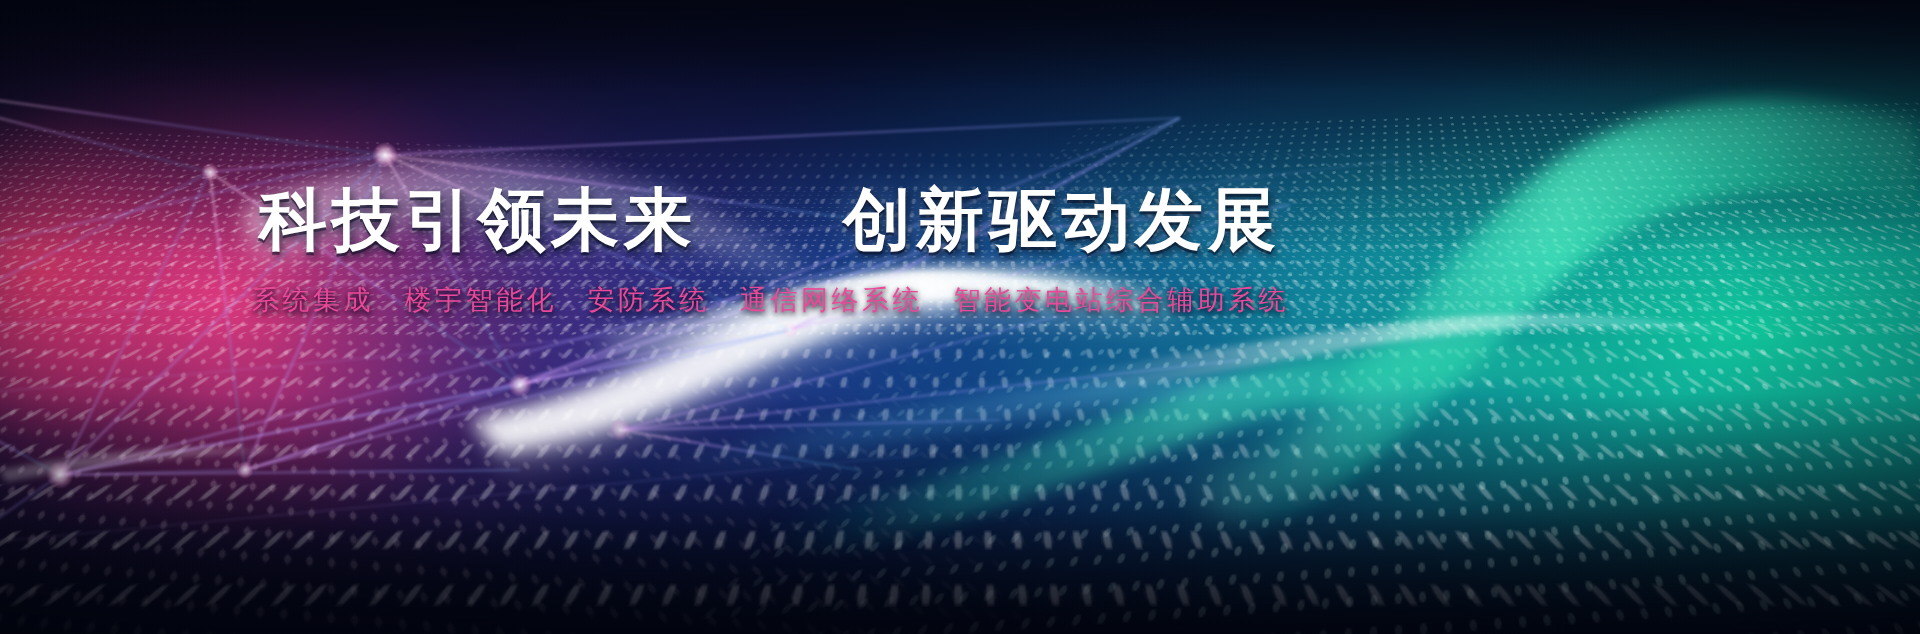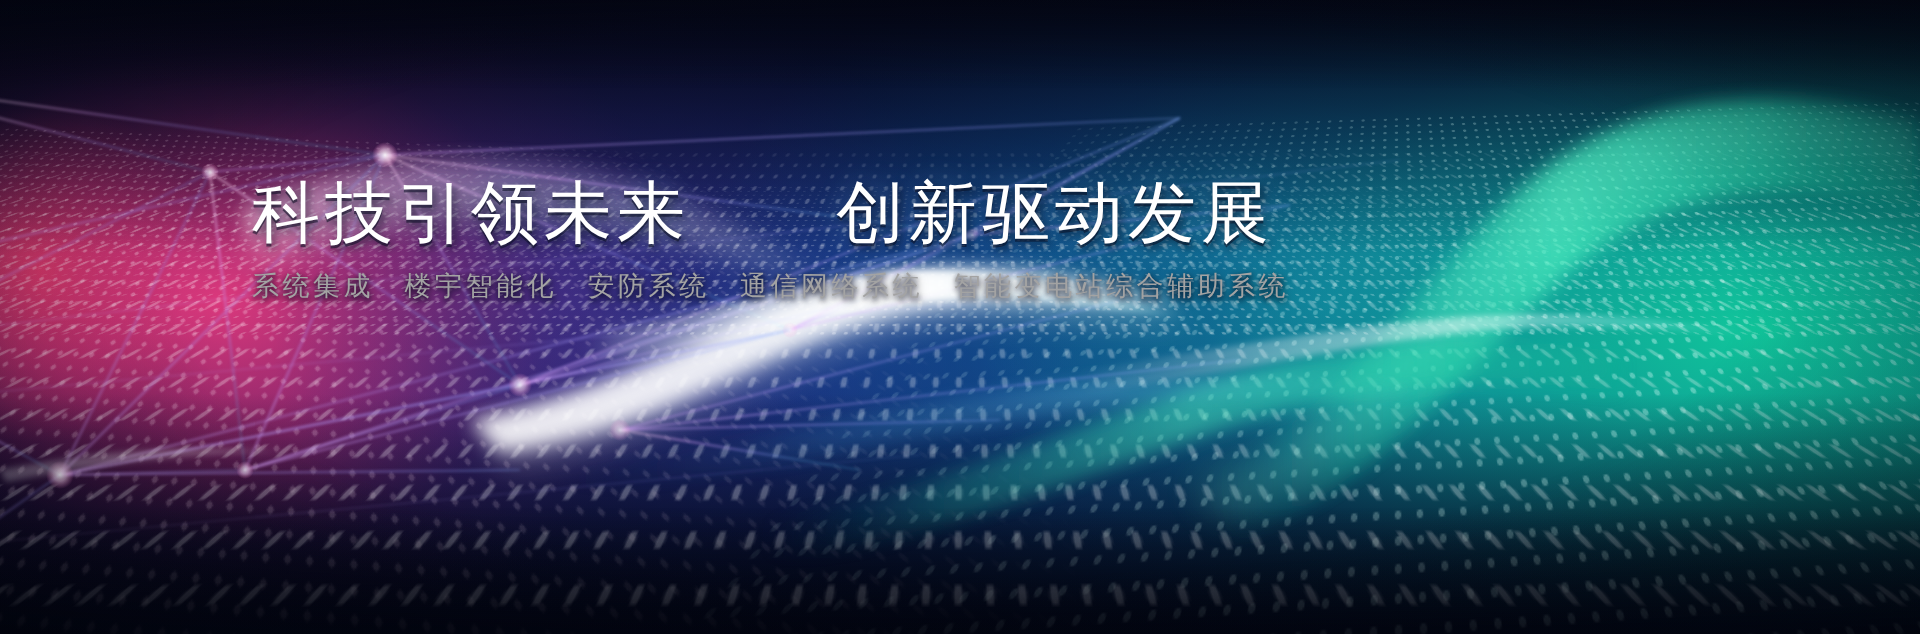--- a/index.html
+++ b/index.html
@@ -128,40 +128,40 @@
   
   #text-block {
     position: absolute;
     left: 252px;
     top: 178px;
     width: 1400px;
     z-index: 40;
   }
 
   #headline {
-    margin: 0;
+    margin: 7px;
     font-size: 68px;
     line-height: 1.0;
-    font-weight: normal;
+    font-weight: bold;
     color: #ffffff;
     letter-spacing: 5px;
     white-space: pre;
     text-shadow:
       0 3px 0 rgba(10,14,34,0.55),
       3px 5px 9px rgba(4,8,24,0.62),
       0 0 28px rgba(150,215,255,0.30);
   }
 
   #subline {
     margin: 0;
     padding-top: 24px;
     font-size: 27px;
     line-height: 1.25;
     font-weight: normal;
-    color: #a3a3a3;
+    color: #ec4899;
     letter-spacing: 3.5px;
     white-space: pre;
     text-shadow:
       0 2px 5px rgba(5,10,28,0.75),
       2px 3px 8px rgba(4,8,24,0.55);
   }
 </style>
 </head>
 <body>
 

